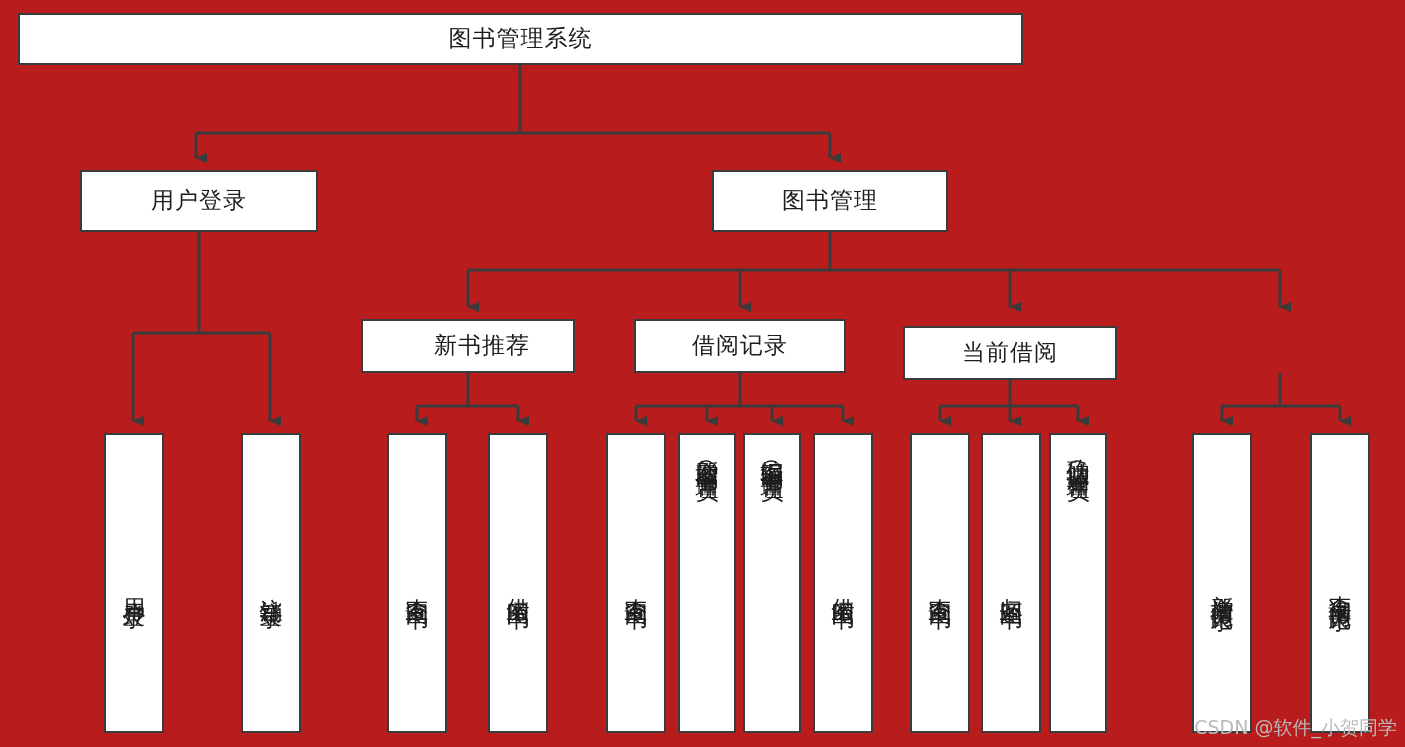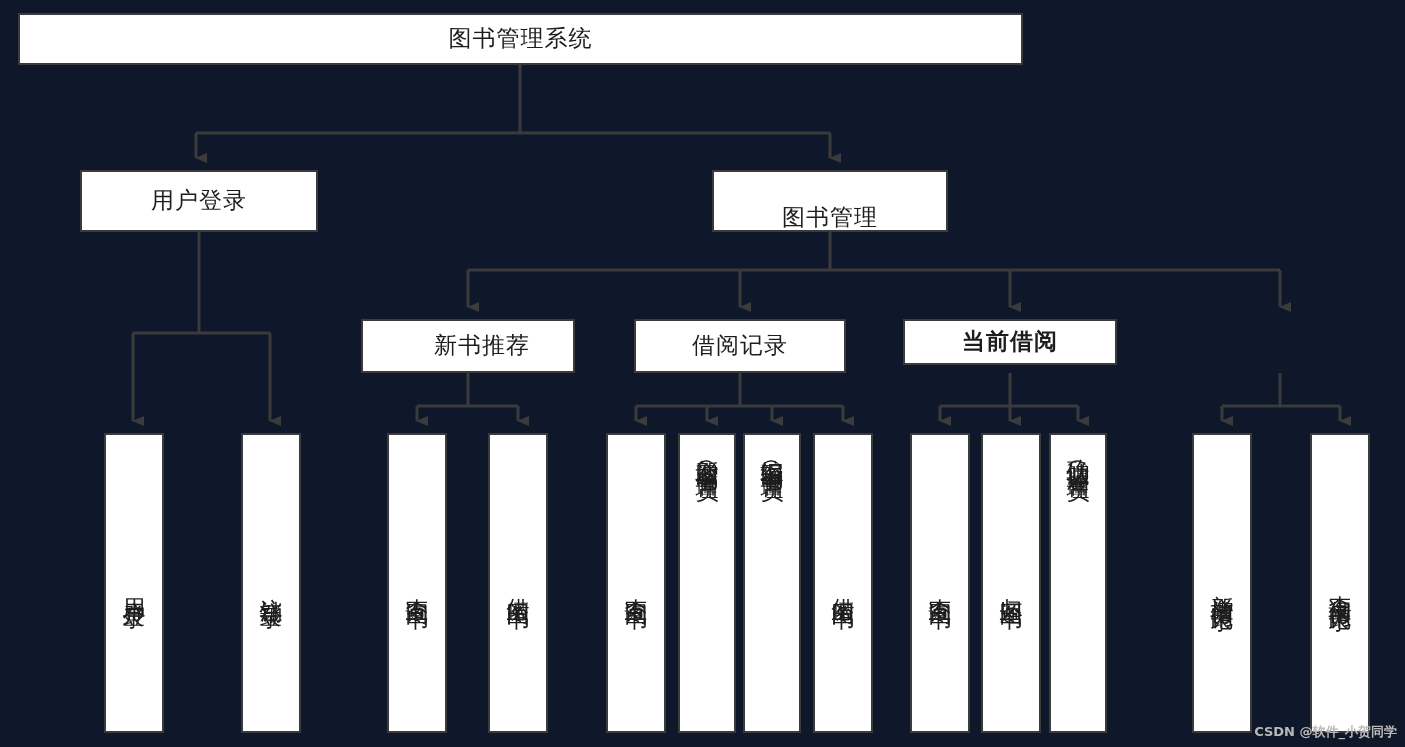--- a/index.html
+++ b/index.html
@@ -10,21 +10,21 @@
   body {
     width: 1405px;
     height: 747px;
     font-family: "DejaVu Sans", "Liberation Sans", sans-serif;
     overflow: hidden;
   }
   #diagram-root {
     position: relative;
     width: 1405px;
     height: 747px;
-    background: #0f172a;
+    background: #b91c1c;
   }
   svg#tree-svg {
     position: absolute;
     left: 0;
     top: 0;
     width: 1405px;
     height: 747px;
   }
   .node-box {
     position: absolute;
@@ -59,26 +59,25 @@
     white-space: nowrap;
     font-family: "DejaVu Sans", "Liberation Sans", sans-serif;
   }
   .node-box.leaf.center-v {
     align-items: center;
   }
   #watermark {
     position: absolute;
     right: 8px;
     bottom: 6px;
-    font-size: 13px;
+    font-size: 19px;
     color: #b9b9b9;
     white-space: nowrap;
     font-family: "DejaVu Sans", "Liberation Sans", sans-serif;
     pointer-events: none;
-    font-weight: bold;
   }
 </style>
 </head>
 <body>
 
 <div id="diagram-root">
 
   <svg id="tree-svg" viewBox="0 0 1405 747" xmlns="http://www.w3.org/2000/svg">
     <defs>
       <marker id="arrowhead" markerWidth="10" markerHeight="12" refX="5" refY="11" orient="auto" markerUnits="userSpaceOnUse">
@@ -146,33 +145,33 @@
   </svg>
 
   <div class="node-box" style="left:18px; top:13px; width:1005px; height:52px;">
     <span class="node-label-h">图书管理系统</span>
   </div>
 
   <div class="node-box" style="left:80px; top:170px; width:238px; height:62px;">
     <span class="node-label-h">用户登录</span>
   </div>
 
-  <div class="node-box" style="left:712px; top:170px; width:236px; height:62px;align-items:flex-end;">
+  <div class="node-box" style="left:712px; top:170px; width:236px; height:62px;">
     <span class="node-label-h">图书管理</span>
   </div>
 
   <div class="node-box" style="left:361px; top:319px; width:214px; height:54px;padding-left:28px;">
     <span class="node-label-h">新书推荐</span>
   </div>
 
   <div class="node-box" style="left:634px; top:319px; width:212px; height:54px;">
     <span class="node-label-h">借阅记录</span>
   </div>
 
-  <div class="node-box" style="left:903px; top:319px; width:214px; height:46px;font-weight:bold;">
+  <div class="node-box" style="left:903px; top:326px; width:214px; height:54px;">
     <span class="node-label-h">当前借阅</span>
   </div>
 
 
   <div class="node-box leaf center-v" style="left:104px; top:433px; width:60px; height:300px;">
     <span class="node-label-v">用户登录</span>
   </div>
 
   <div class="node-box leaf center-v" style="left:241px; top:433px; width:60px; height:300px;">
     <span class="node-label-v">注销登录</span>

